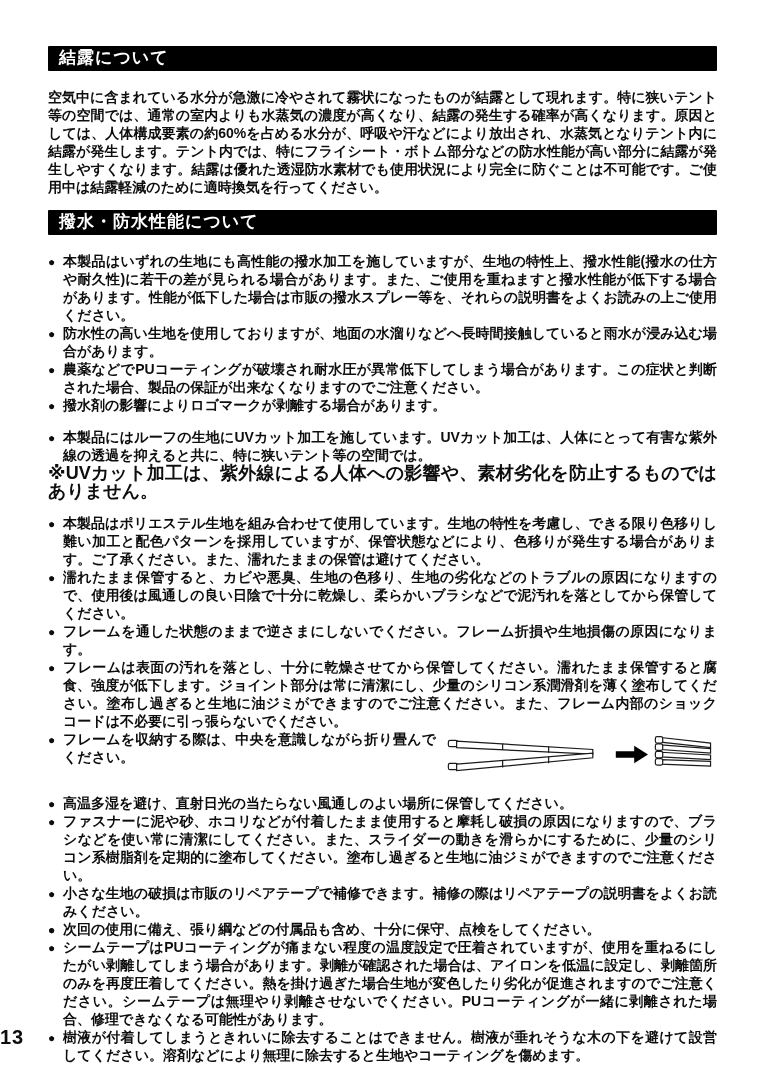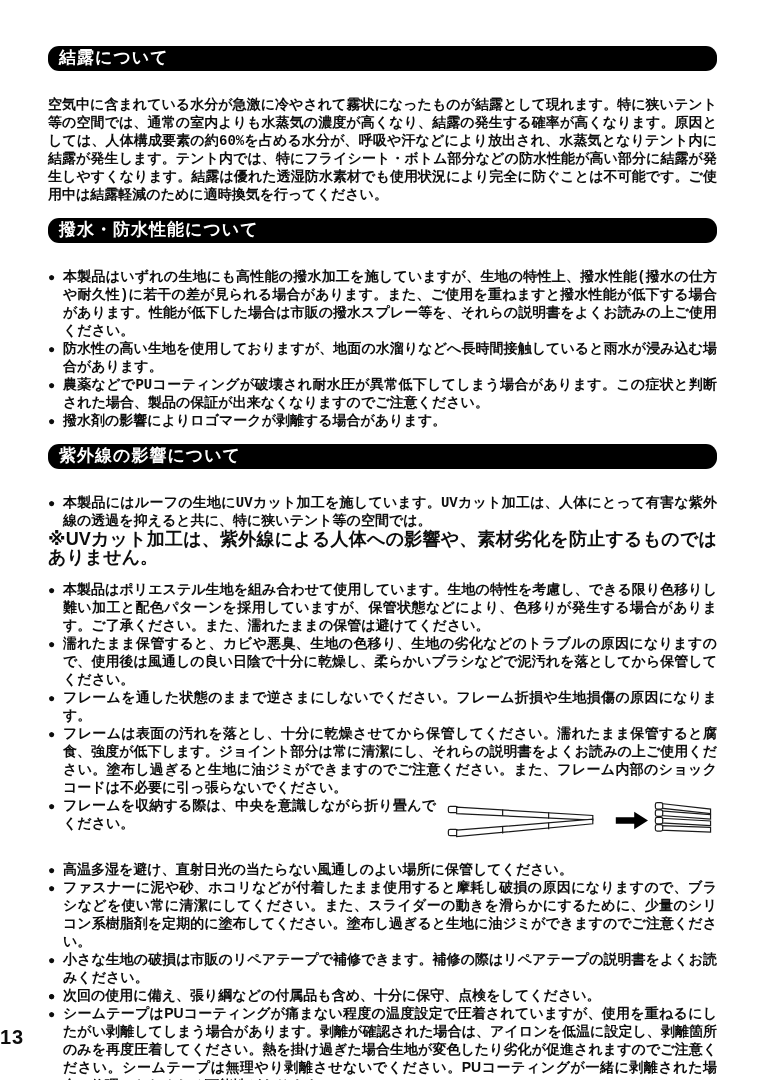--- a/index.html
+++ b/index.html
@@ -16,23 +16,23 @@
     width: 763px; height: 1080px;
     padding: 46px 46px 0 48px;
   }
   .section-bar {
     background: #000;
     color: #fff;
     font-size: 17px;
     letter-spacing: 1px;
     padding: 2px 10px 4px 11px;
     line-height: 19px;
-    border-radius: 11px;
+    border-radius: 1px;
   }
-  .section-bar + * { margin-top: 25px; font-family: Liberation Mono, monospace; }
+  .section-bar + * { margin-top: 17px; }
   .section { margin-bottom: 14px; }
   .para {
     font-size: 14px;
     line-height: 18px;
     text-align: justify;
   }
   .bullets { list-style: none; font-size: 14px; line-height: 18px; }
   .bullet {
     position: relative;
     padding-left: 15px;
@@ -94,23 +94,20 @@
         <span>農薬などでPUコーティングが破壊され耐水圧が異常低下してしまう場合があります。この症状と判断された場合、製品の保証が出来なくなりますのでご注意ください。</span>
       </div>
       <div class="bullet">
         <span class="marker">●</span>
         <span>撥水剤の影響によりロゴマークが剥離する場合があります。</span>
       </div>
     </div>
   </div>
 
   <div class="section">
-    <div class="section-bar">
-      <span>紫外線の影響について</span>
-    </div>
     <div class="bullets">
       <div class="bullet">
         <span class="marker">●</span>
         <span>本製品にはルーフの生地にUVカット加工を施しています。UVカット加工は、人体にとって有害な紫外線の透過を抑えると共に、特に狭いテント等の空間では。</span>
       </div>
     </div>
     <p class="note">※UVカット加工は、紫外線による人体への影響や、素材劣化を防止するものではありません。</p>
   </div>
 
   <div class="section">
@@ -122,21 +119,21 @@
       <div class="bullet">
         <span class="marker">●</span>
         <span>濡れたまま保管すると、カビや悪臭、生地の色移り、生地の劣化などのトラブルの原因になりますので、使用後は風通しの良い日陰で十分に乾燥し、柔らかいブラシなどで泥汚れを落としてから保管してください。</span>
       </div>
       <div class="bullet">
         <span class="marker">●</span>
         <span>フレームを通した状態のままで逆さまにしないでください。フレーム折損や生地損傷の原因になります。</span>
       </div>
       <div class="bullet">
         <span class="marker">●</span>
-        <span>フレームは表面の汚れを落とし、十分に乾燥させてから保管してください。濡れたまま保管すると腐食、強度が低下します。ジョイント部分は常に清潔にし、それらの説明書をよくお読みの上ご使用ください。塗布し過ぎると生地に油ジミができますのでご注意ください。また、フレーム内部のショックコードは不必要に引っ張らないでください。</span>
+        <span>フレームは表面の汚れを落とし、十分に乾燥させてから保管してください。濡れたまま保管すると腐食、強度が低下します。ジョイント部分は常に清潔にし、少量のシリコン系潤滑剤を薄く塗布してください。塗布し過ぎると生地に油ジミができますのでご注意ください。また、フレーム内部のショックコードは不必要に引っ張らないでください。</span>
       </div>
 
       <div class="illus-row">
         <div class="bullet">
           <span class="marker">●</span>
           <span>フレームを収納する際は、中央を意識しながら折り畳んでください。</span>
         </div>
         <svg class="frame-illus" width="270" height="46" viewBox="0 0 290 50">
           <g stroke="#1a1a1a" stroke-width="1.3" fill="#ffffff">
             <rect x="3" y="9" width="10" height="7" rx="2"></rect>

